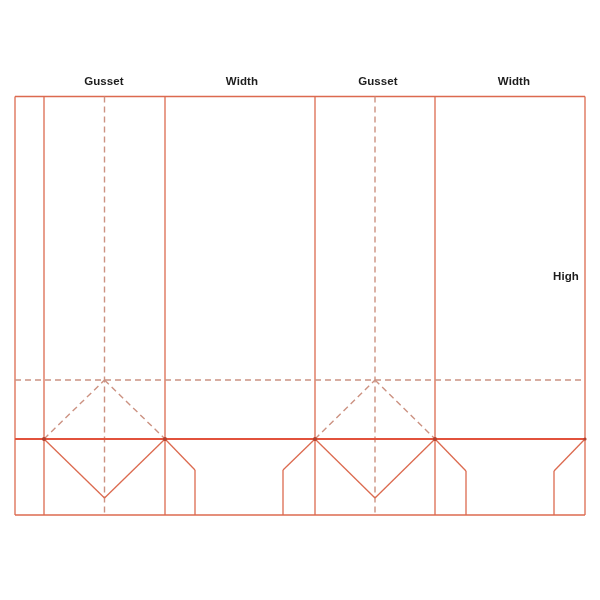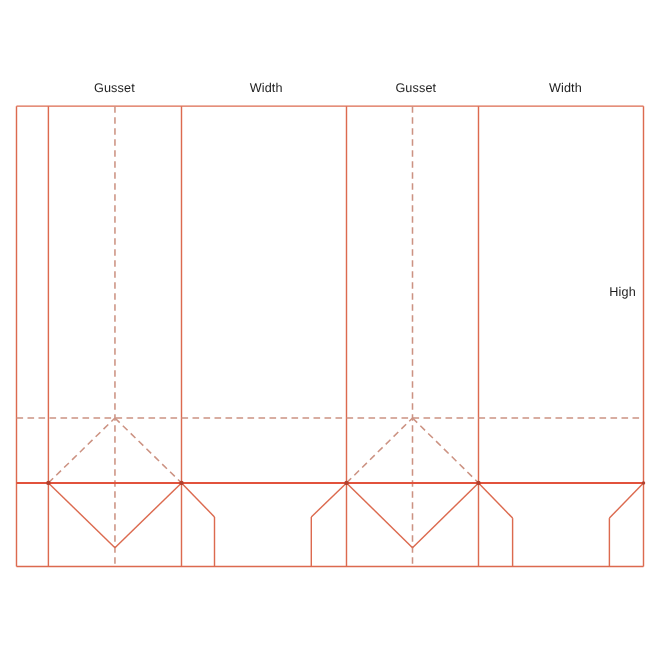--- a/index.html
+++ b/index.html
@@ -16,21 +16,21 @@
   .canvas{position:absolute;inset:0;width:600px;height:600px;}
   svg{position:absolute;left:0;top:0;width:600px;height:600px;}
   .ln{stroke:var(--solid-line);stroke-width:1.3;fill:none;}
   .lnf{stroke:var(--fold-line);stroke-width:1.8;fill:none;}
   .lnd{stroke:var(--dashed-line);stroke-width:1.4;fill:none;stroke-dasharray:6 4;}
   .dot{fill:var(--junction-dot);}
   .lbl{
     position:absolute;
     transform:translate(-50%,-50%);
     font-size:11.5px;
-    font-weight:normal;
+    font-weight:bold;
     color:var(--label-text);
     letter-spacing:0.1px;
     white-space:nowrap;
   }
 </style>
 </head>
 <body>
 
 <div class="canvas">
 
@@ -86,15 +86,15 @@
       <circle class="dot" cx="315" cy="439" r="2"></circle>
       <circle class="dot" cx="435" cy="439" r="2"></circle>
       <circle class="dot" cx="585" cy="439" r="1.6"></circle>
     </g>
   </svg>
 
   <div class="lbl" style="left:104px;top:81px;">Gusset</div>
   <div class="lbl" style="left:242px;top:81px;">Width</div>
   <div class="lbl" style="left:378px;top:81px;">Gusset</div>
   <div class="lbl" style="left:514px;top:81px;">Width</div>
-  <div class="lbl" style="left:566px;top:266px;">High</div>
+  <div class="lbl" style="left:566px;top:276px;">High</div>
 
 </div>
 
 </body></html>

